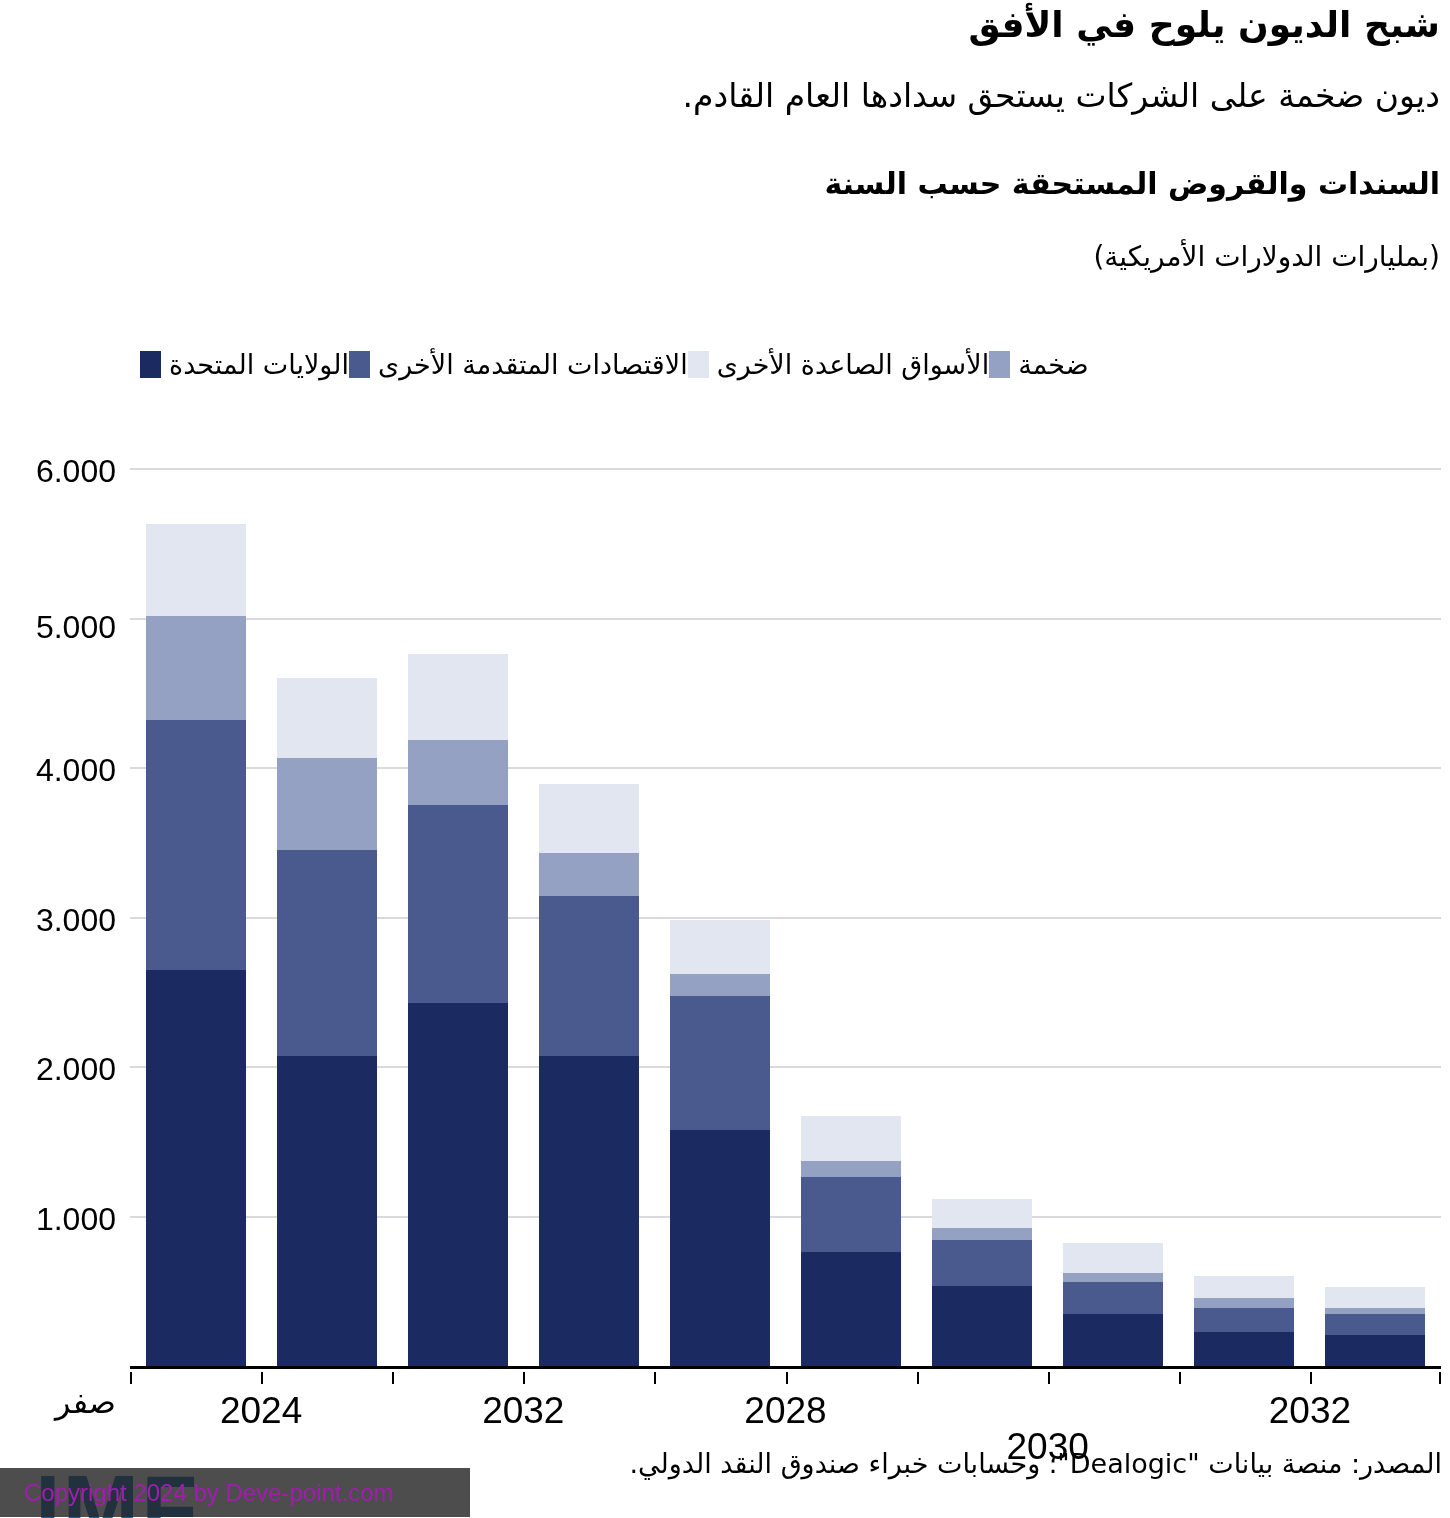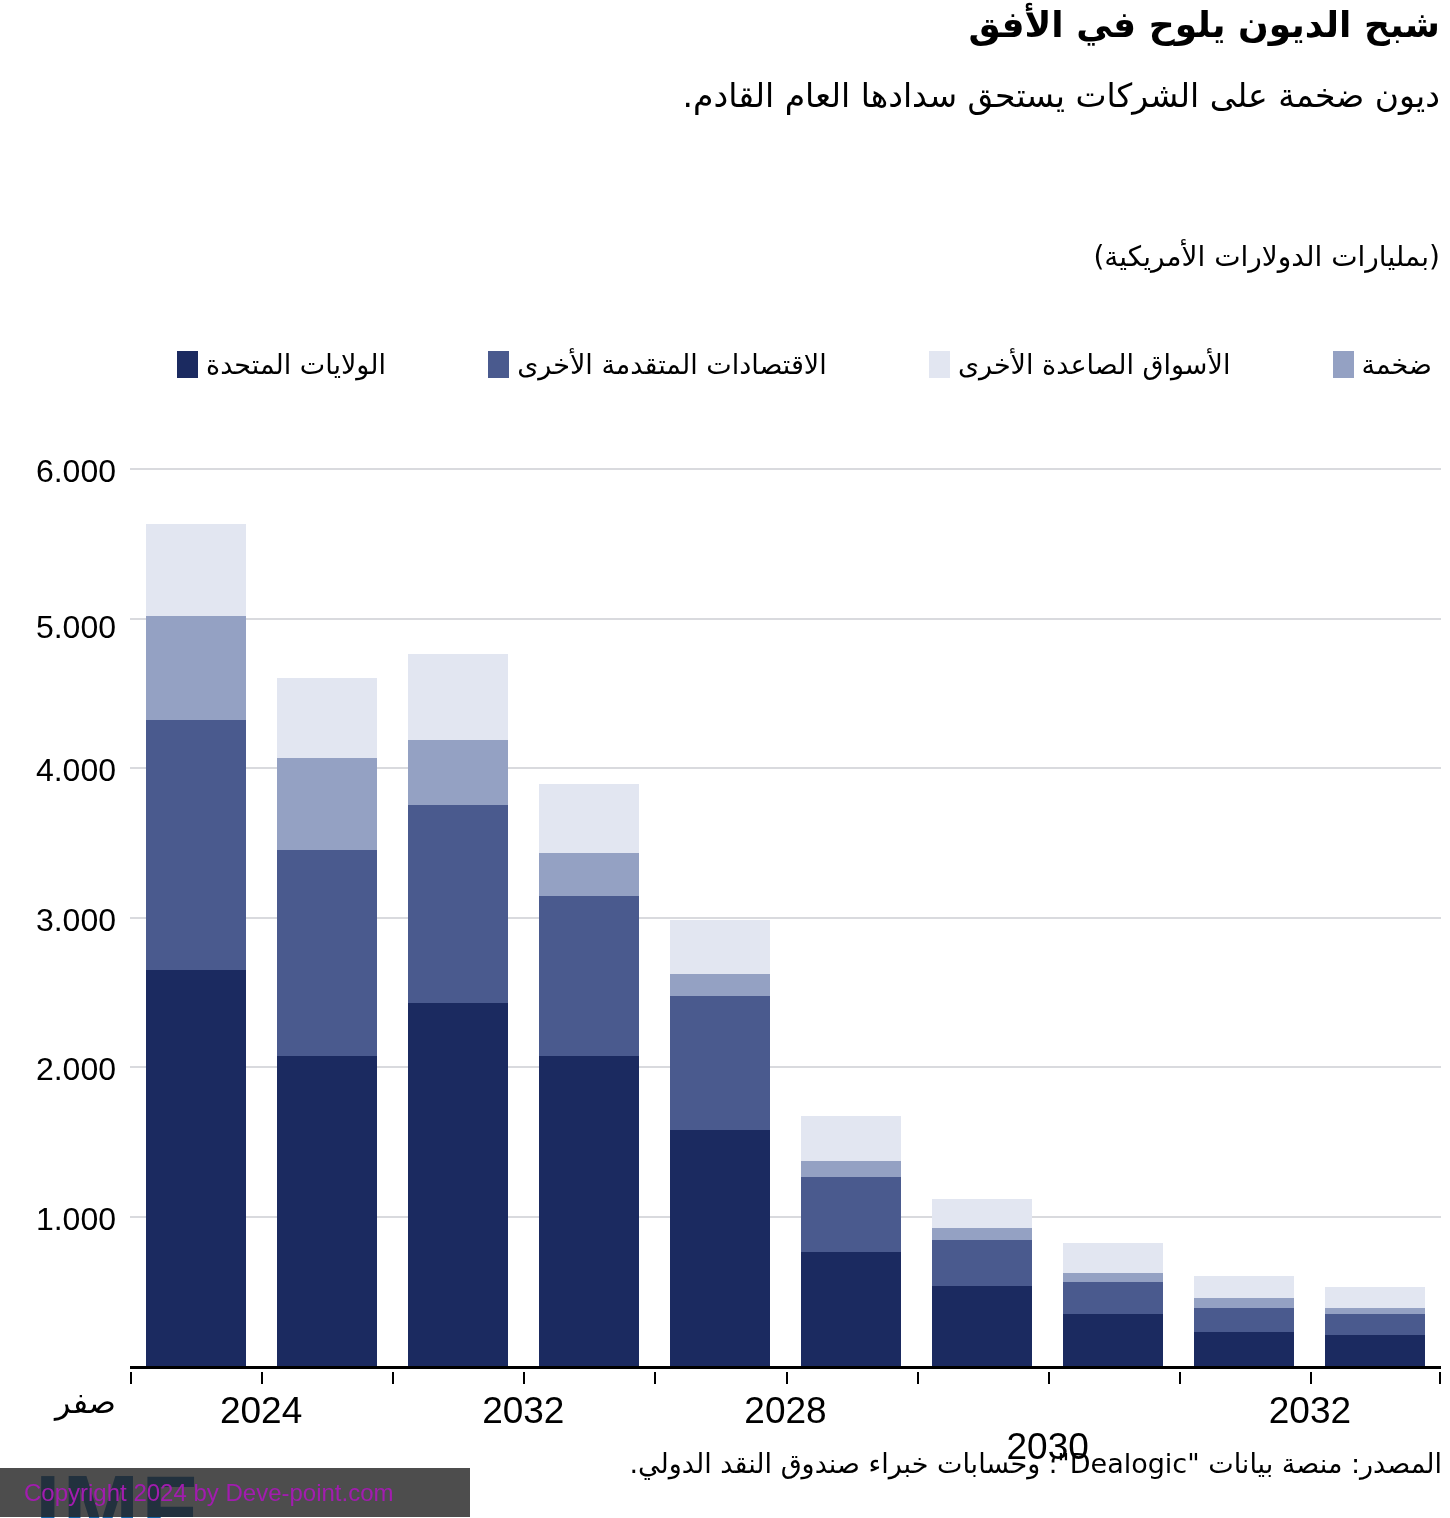--- a/index.html
+++ b/index.html
@@ -10,22 +10,22 @@
     font-family:"DejaVu Sans", sans-serif; color:#000;
   }
   
   .hdr { position:absolute; right:10px; text-align:right; direction:rtl; width:1430px; }
   .title    { top:4px;   font-size:36px; font-weight:bold; }
   .subtitle { top:76px;  font-size:33px; }
   .heading  { top:166px; font-size:30px; font-weight:bold; }
   .unitnote { top:240px; font-size:28px; }
   
   .legend {
-    position:absolute; left:140px; right:18px; top:340px; height:48px;
-    display:flex; direction:ltr; justify-content:space-between; align-items:center;margin-left:37px;
+    position:absolute; left:140px; right:12px; top:340px; height:48px;
+    display:flex; direction:ltr; justify-content:flex-start; align-items:center;
   }
   .legend-item { display:flex; align-items:center; direction:ltr; }
   .legend-swatch { width:21px; height:27px; display:inline-block; flex:0 0 auto; }
   .legend-label { font-size:27px; margin-left:8px; direction:rtl; white-space:nowrap; }
   
   #plot { position:absolute; left:130px; top:440px; width:1311px; height:929px;
           border-bottom:3px solid #000; }
   .gridline { position:absolute; left:0; width:100%; height:2px; background:#d9dade; }
   .bar { position:absolute; bottom:0; width:100px; display:flex; flex-direction:column-reverse; }
   .seg { width:100%; }
@@ -46,20 +46,21 @@
   .copybar span { color:#a21caf; font-size:24px; padding-left:24px; white-space:nowrap;
                   font-family:"Liberation Sans","DejaVu Sans",sans-serif; }
 </style>
 </head>
 <body>
 
 <div id="canvas">
 
   <div class="hdr title">شبح الديون يلوح في الأفق</div>
   <div class="hdr subtitle">ديون ضخمة على الشركات يستحق سدادها العام القادم.</div>
+  <div class="hdr heading">السندات والقروض المستحقة حسب السنة</div>
   <div class="hdr unitnote">(بمليارات الدولارات الأمريكية)</div>
 
   <div class="legend" id="legend">
       <div class="legend-item">
         <span class="legend-swatch" style="background: rgb(27, 42, 96);"></span>
         <span class="legend-label">الولايات المتحدة</span>
       </div>
       <div class="legend-item">
         <span class="legend-swatch" style="background: rgb(74, 90, 142);"></span>
         <span class="legend-label">الاقتصادات المتقدمة الأخرى</span>

